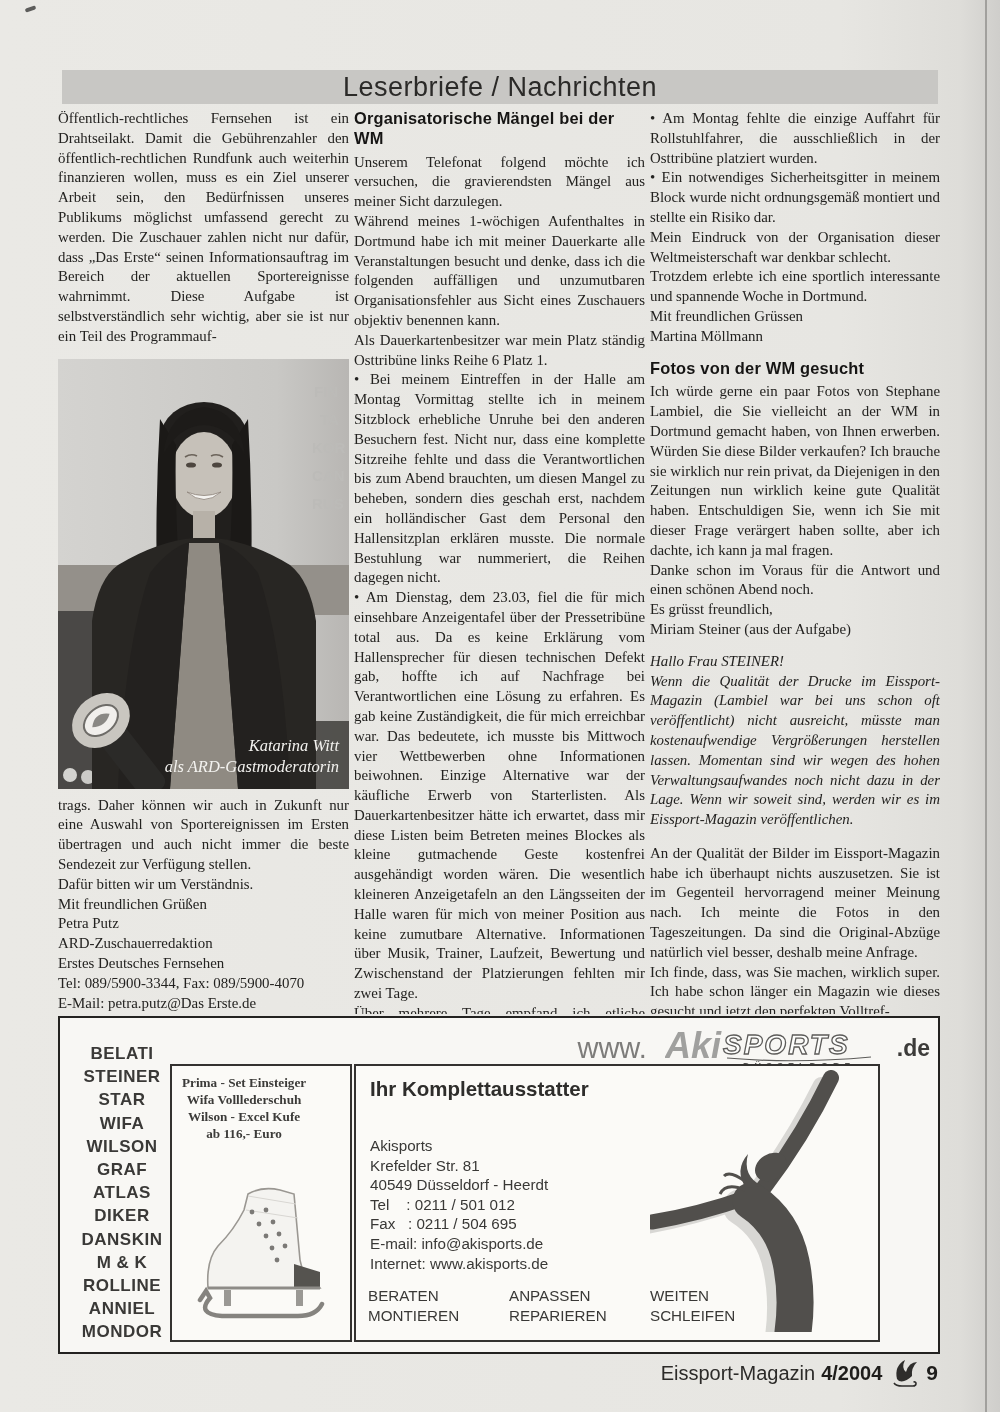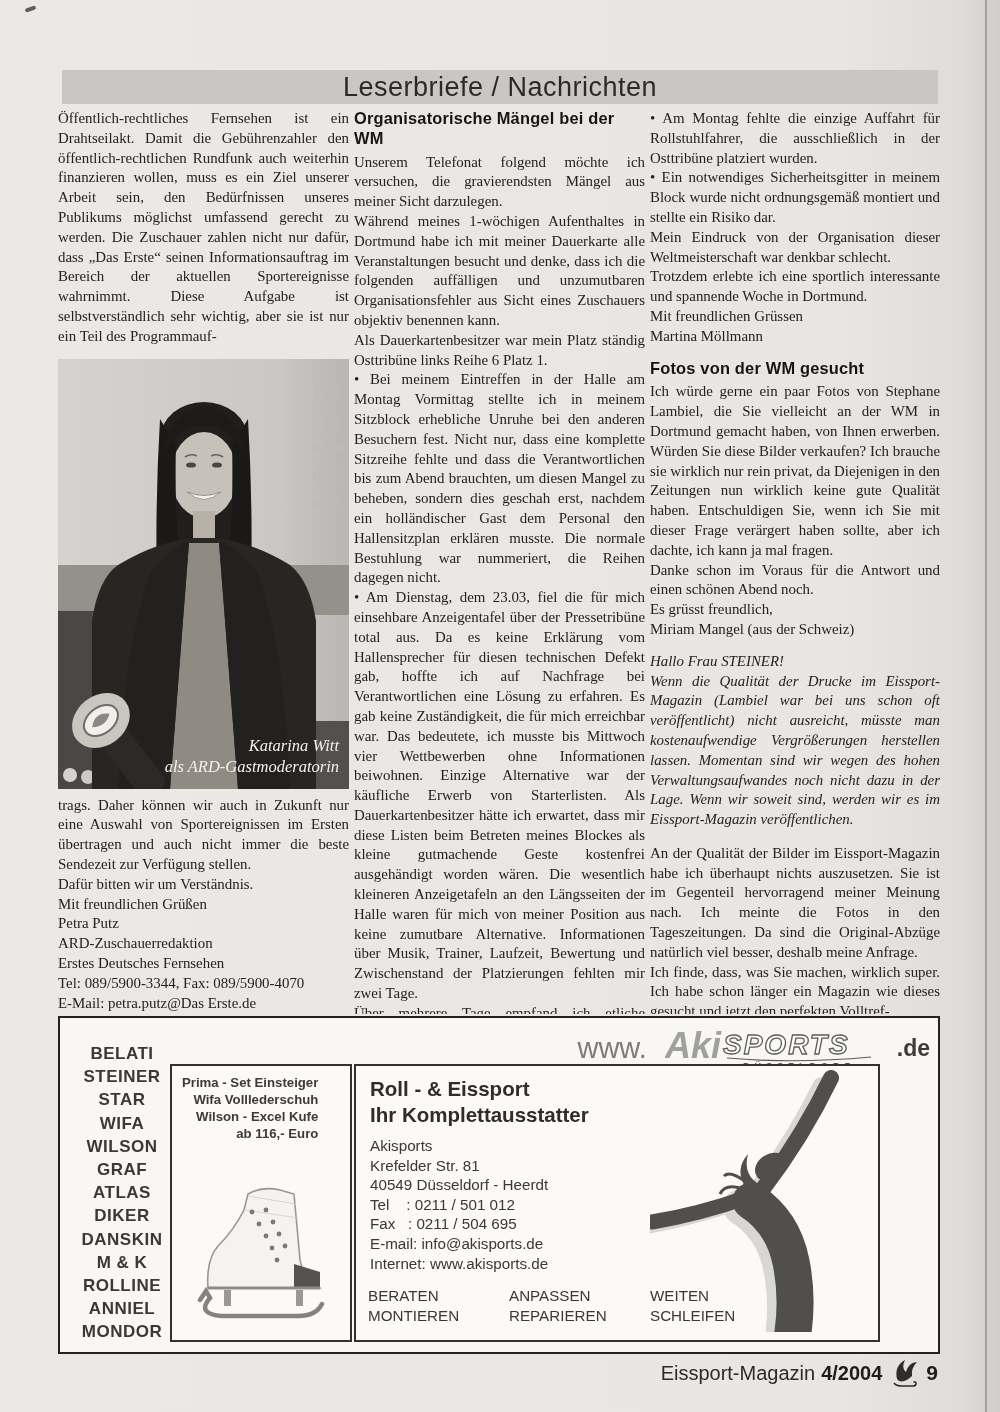--- a/index.html
+++ b/index.html
@@ -28,21 +28,21 @@
   .photo svg{display:block;}
   .photo-caption{position:absolute;right:10px;bottom:12px;text-align:right;color:#f3f2ef;font-style:italic;font-size:16.5px;line-height:21px;}
 
   
   .ad{position:absolute;left:58px;top:1016px;width:878px;height:334px;background:#f8f7f4;border:2px solid #232220;}
   .ad-logo{position:absolute;top:6px;right:8px;display:flex;align-items:center;font-family:"Liberation Sans",sans-serif;}
   .logo-www{font-weight:normal;font-size:29px;color:#7d7c7a;margin-right:18px;}
   .logo-de{font-weight:bold;font-size:23px;color:#3c3b39;margin-left:4px;}
   .brands{position:absolute;left:14px;top:24px;width:96px;text-align:center;font-family:"Liberation Sans",sans-serif;font-weight:bold;font-size:17px;line-height:23.2px;color:#3a3937;letter-spacing:.5px;}
   .prima-box{position:absolute;left:110px;top:46px;width:178px;height:274px;border:2px solid #343230;background:#fbfaf7;}
-  .prima-text{position:absolute;left:10px;top:8px;font-family:Liberation Sans, sans-serif;font-weight:bold;font-size:13.2px;line-height:17px;color:#3c3b39;text-align:right;}
+  .prima-text{position:absolute;left:10px;top:8px;font-family:Liberation Serif, serif;font-weight:bold;font-size:13.2px;line-height:17px;color:#3c3b39;text-align:center;}
   .prima-skate{position:absolute;left:8px;bottom:2px;}
   .main-box{position:absolute;left:294px;top:46px;width:522px;height:274px;border:2px solid #343230;background:#fbfaf7;}
   .main-head{position:absolute;left:14px;top:10px;font-family:"Liberation Sans",sans-serif;font-weight:bold;font-size:20.5px;line-height:26px;color:#2e2d2b;text-align:left;}
   .address{position:absolute;left:14px;top:70px;font-family:"Liberation Sans",sans-serif;font-size:15.2px;line-height:19.6px;color:#393836;text-align:left;}
   .services{position:absolute;bottom:14px;left:12px;width:500px;display:flex;font-family:"Liberation Sans",sans-serif;font-size:15.2px;line-height:20px;color:#393836;}
   .svc{width:141px;text-align:left;}
   .dancer{position:absolute;right:2px;top:4px;}
 
   .footer{position:absolute;top:1358px;left:58px;width:880px;display:flex;align-items:center;justify-content:flex-end;gap:6px;font-family:"Liberation Sans",sans-serif;}
   .footer-mag{font-size:20px;color:#2c2b29;}
@@ -146,21 +146,21 @@
   <p class="body">• Ein notwendiges Sicherheitsgitter in meinem Block wurde nicht ordnungsgemäß montiert und stellte ein Risiko dar.</p>
   <p class="body">Mein Eindruck von der Organisation dieser Weltmeisterschaft war denkbar schlecht.</p>
   <p class="body">Trotzdem erlebte ich eine sportlich interessante und spannende Woche in Dortmund.</p>
   <div class="line">Mit freundlichen Grüssen</div>
   <div class="line">Martina Möllmann</div>
   <div class="gap12"></div>
   <div class="heading-sans">Fotos von der WM gesucht</div>
   <p class="body">Ich würde gerne ein paar Fotos von Stephane Lambiel, die Sie vielleicht an der WM in Dortmund gemacht haben, von Ihnen erwerben. Würden Sie diese Bilder verkaufen? Ich brauche sie wirklich nur rein privat, da Diejenigen in den Zeitungen nun wirklich keine gute Qualität haben. Entschuldigen Sie, wenn ich Sie mit dieser Frage verärgert haben sollte, aber ich dachte, ich kann ja mal fragen.</p>
   <p class="body">Danke schon im Voraus für die Antwort und einen schönen Abend noch.</p>
   <div class="line">Es grüsst freundlich,</div>
-  <div class="line">Miriam Mangel (aus der Schweiz)</div>
+  <div class="line">Miriam Steiner (aus der Aufgabe)</div>
   <div class="gap12"></div>
   <div class="italic-block">
     <div class="line">Hallo Frau STEINER!</div>
     <p>Wenn die Qualität der Drucke im Eissport-Magazin (Lambiel war bei uns schon oft veröffentlicht) nicht ausreicht, müsste man kostenaufwendige Vergrößerungen herstellen lassen. Momentan sind wir wegen des hohen Verwaltungsaufwandes noch nicht dazu in der Lage. Wenn wir soweit sind, werden wir es im Eissport-Magazin veröffentlichen.</p>
   </div>
   <div class="gap14"></div>
   <p class="body">An der Qualität der Bilder im Eissport-Magazin habe ich überhaupt nichts auszusetzen. Sie ist im Gegenteil hervorragend meiner Meinung nach. Ich meinte die Fotos in den Tageszeitungen. Da sind die Original-Abzüge natürlich viel besser, deshalb meine Anfrage.</p>
   <p class="body">Ich finde, dass, was Sie machen, wirklich super. Ich habe schon länger ein Magazin wie dieses gesucht und jetzt den perfekten Volltref-</p>
 </div>
 
@@ -229,21 +229,20 @@
         <path d="M100,132 Q132,152 140,192 Q147,226 142,262" stroke="#514f4c" stroke-width="36" fill="none" stroke-linecap="round"></path>
       </g>
       <path d="M2,152 Q50,144 98,127" stroke="#514f4c" stroke-width="15" fill="none" stroke-linecap="round"></path>
       <path d="M112,120 Q152,68 181,8" stroke="#514f4c" stroke-width="16" fill="none" stroke-linecap="round"></path>
       <path d="M101,131 Q133,152 141,192 Q148,226 143,262" stroke="#514f4c" stroke-width="37" fill="none" stroke-linecap="round"></path>
       <ellipse cx="121" cy="97" rx="17" ry="13" fill="#514f4c" transform="rotate(-32 121 97)"></ellipse>
       <path d="M96,118 Q84,100 98,84 Q92,106 112,116 Z" fill="#514f4c"></path>
       <path d="M95,120 Q76,112 70,124 M96,112 Q80,100 74,106" stroke="#514f4c" stroke-width="3" fill="none"></path>
     </svg>
     <div class="main-head">
-      <div>Roll - &amp; Eissport</div>
       <div>Ihr Komplettausstatter</div>
     </div>
     <div class="address">
       <div>Akisports</div>
       <div>Krefelder Str. 81</div>
       <div>40549 Düsseldorf - Heerdt</div>
       <div>Tel&nbsp;&nbsp;&nbsp;&nbsp;: 0211 / 501 012</div>
       <div>Fax&nbsp;&nbsp;&nbsp;: 0211 / 504 695</div>
       <div>E-mail: info@akisports.de</div>
       <div>Internet: www.akisports.de</div>

